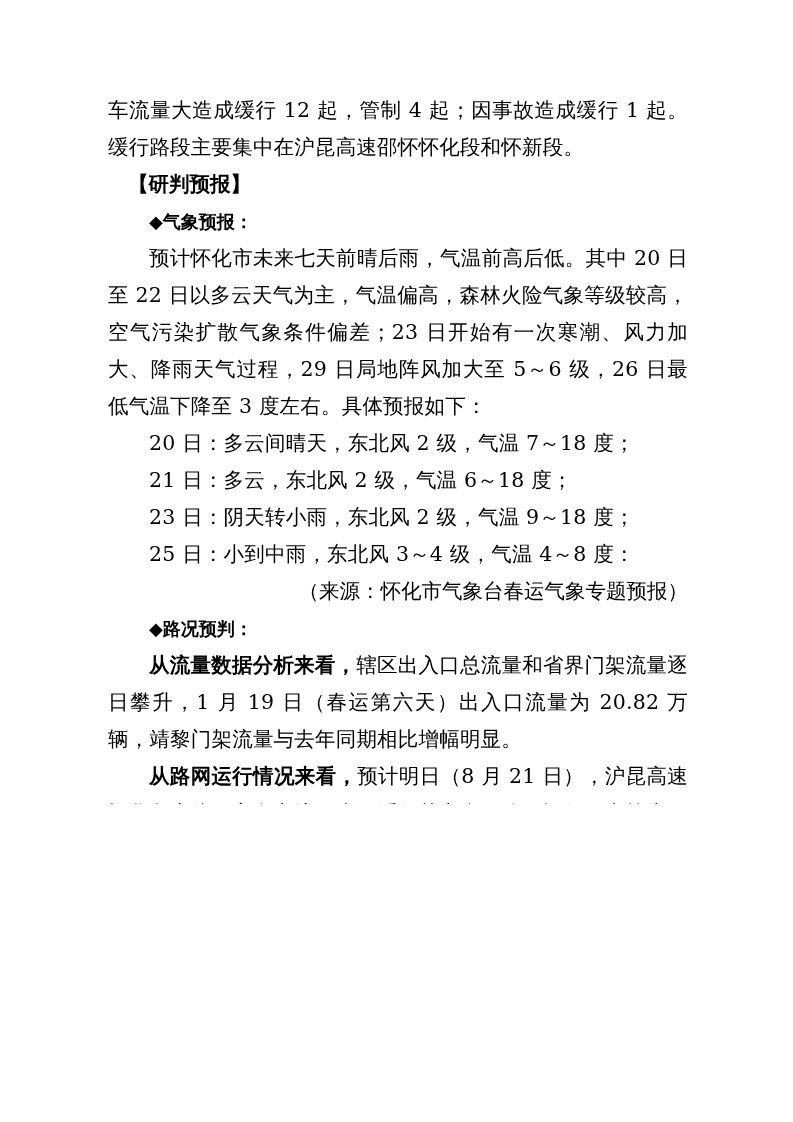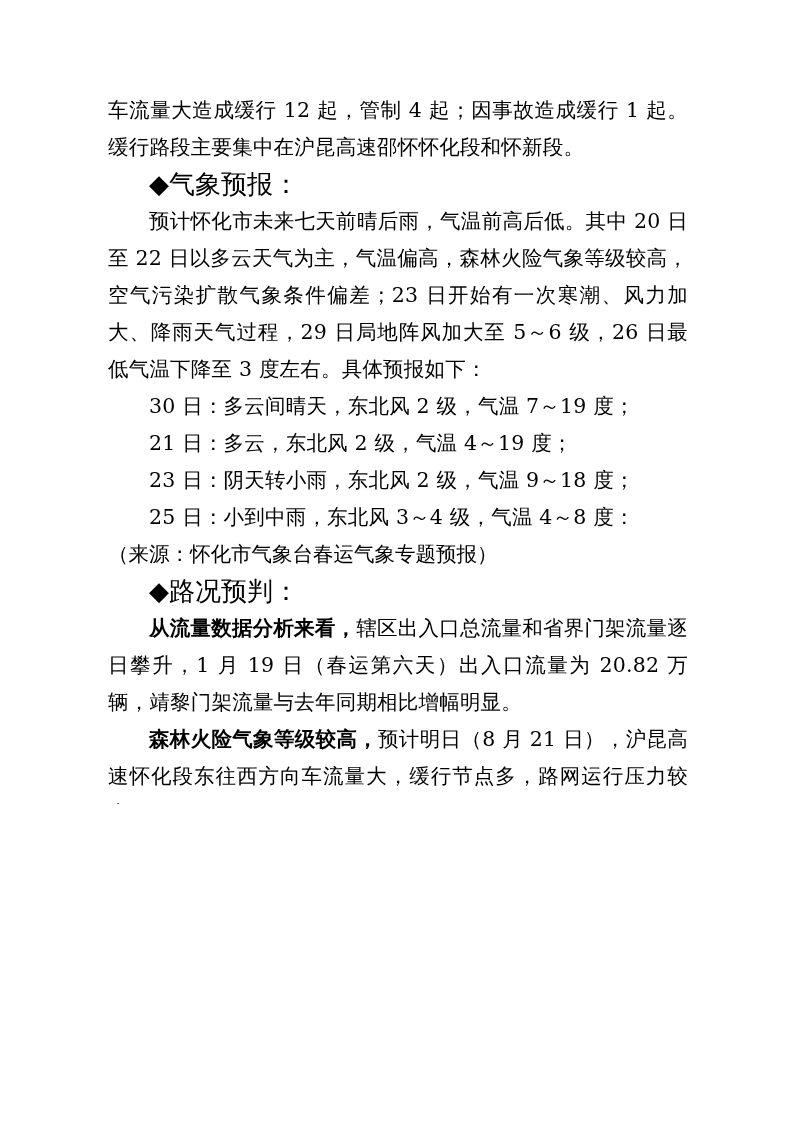--- a/index.html
+++ b/index.html
@@ -37,62 +37,63 @@
     text-indent: 41px;
   }
   .heading {
     font-size: 20.5px;
     line-height: 37px;
     margin: 0;
     font-weight: bold;
     text-indent: 20px;
   }
   .subheading {
-    font-size: 26px;
+    font-size: 18px;
     line-height: 37px;
     margin: 0;
-    font-weight: normal;
+    font-weight: bold;
     text-indent: 41px;
   }
   .right {
-    text-align: left;
+    text-align: right;
     font-size: 20.5px;
     line-height: 37px;
     margin: 0;
   }
   .lead {
     font-weight: bold;
   }
 </style>
 </head>
 <body>
 
 <div class="page">
   <div class="content">
 
     <p class="para">车流量大造成缓行 12 起，管制 4 起；因事故造成缓行 1 起。缓行路段主要集中在沪昆高速邵怀怀化段和怀新段。</p>
 
+    <p class="heading">【研判预报】</p>
 
     <p class="subheading">◆气象预报：</p>
 
     <p class="para indent2">预计怀化市未来七天前晴后雨，气温前高后低。其中 20 日至 22 日以多云天气为主，气温偏高，森林火险气象等级较高，空气污染扩散气象条件偏差；23 日开始有一次寒潮、风力加大、降雨天气过程，29 日局地阵风加大至 5～6 级，26 日最低气温下降至 3 度左右。具体预报如下：</p>
 
-    <p class="para indent2">30 日：多云间晴天，东北风 2 级，气温 7～19 度；</p>
+    <p class="para indent2">20 日：多云间晴天，东北风 2 级，气温 7～18 度；</p>
 
-    <p class="para indent2">21 日：多云，东北风 2 级，气温 4～19 度；</p>
+    <p class="para indent2">21 日：多云，东北风 2 级，气温 6～18 度；</p>
 
 
     <p class="para indent2">23 日：阴天转小雨，东北风 2 级，气温 9～18 度；</p>
 
 
     <p class="para indent2">25 日：小到中雨，东北风 3～4 级，气温 4～8 度：</p>
 
 
     <p class="right">（来源：怀化市气象台春运气象专题预报）</p>
 
     <p class="subheading">◆路况预判：</p>
 
     <p class="para indent2"><span class="lead">从流量数据分析来看，</span><span>辖区出入口总流量和省界门架流量逐日攀升，1 月 19 日（春运第六天）出入口流量为 20.82 万辆，靖黎门架流量与去年同期相比增幅明显。</span></p>
 
-    <p class="para indent2"><span class="lead">森林火险气象等级较高，</span><span>预计明日（8 月 21 日），沪昆高速怀化段东往西方向车流量大，缓行节点多，路网运行压力较大。</span></p>
+    <p class="para indent2"><span class="lead">从路网运行情况来看，</span><span>预计明日（8 月 21 日），沪昆高速怀化段东往西方向车流量大，缓行节点多，路网运行压力较大。</span></p>
 
   </div>
 </div>
 
 </body></html>

